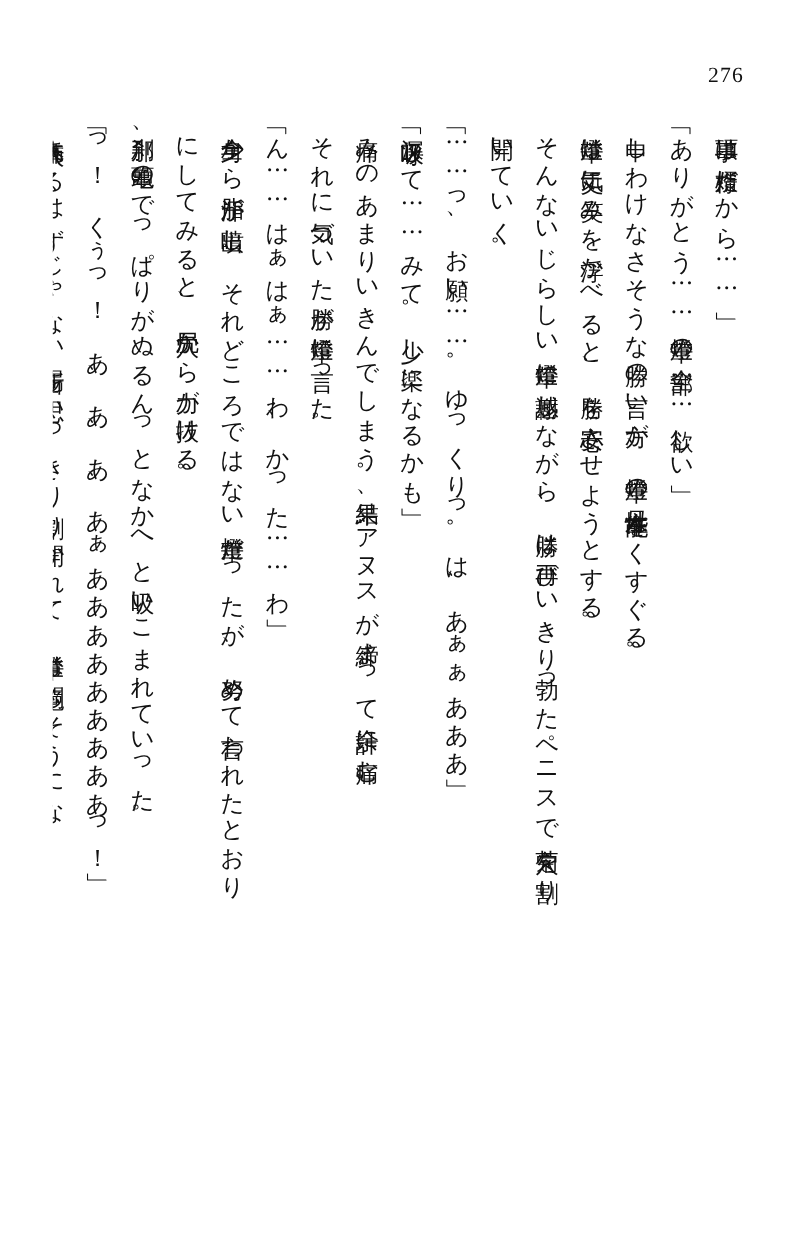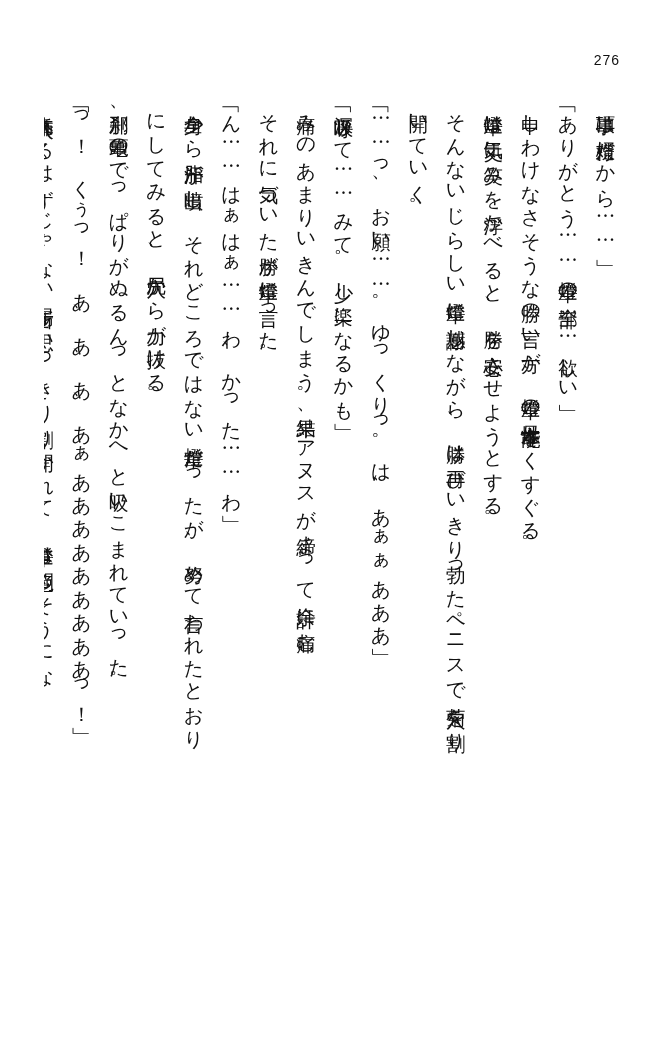--- a/index.html
+++ b/index.html
@@ -18,24 +18,24 @@
     position: relative;
     width: 668px;
     height: 1050px;
     background: #ffffff;
     box-sizing: border-box;
   }
   .page-number {
     position: absolute;
     top: 52px;
     right: 48px;
-    font-size: 14px;
+    font-size: 18px;
     letter-spacing: 1px;
     color: #111111;
-    font-family: Liberation Sans, sans-serif;
+    font-family: Liberation Serif, serif;
   }
   .body-text {
     position: absolute;
     top: 100px;
     right: 44px;
     left: 44px;
     bottom: 36px;
     writing-mode: vertical-rl;
     text-orientation: upright;
     font-size: 19.5px;

